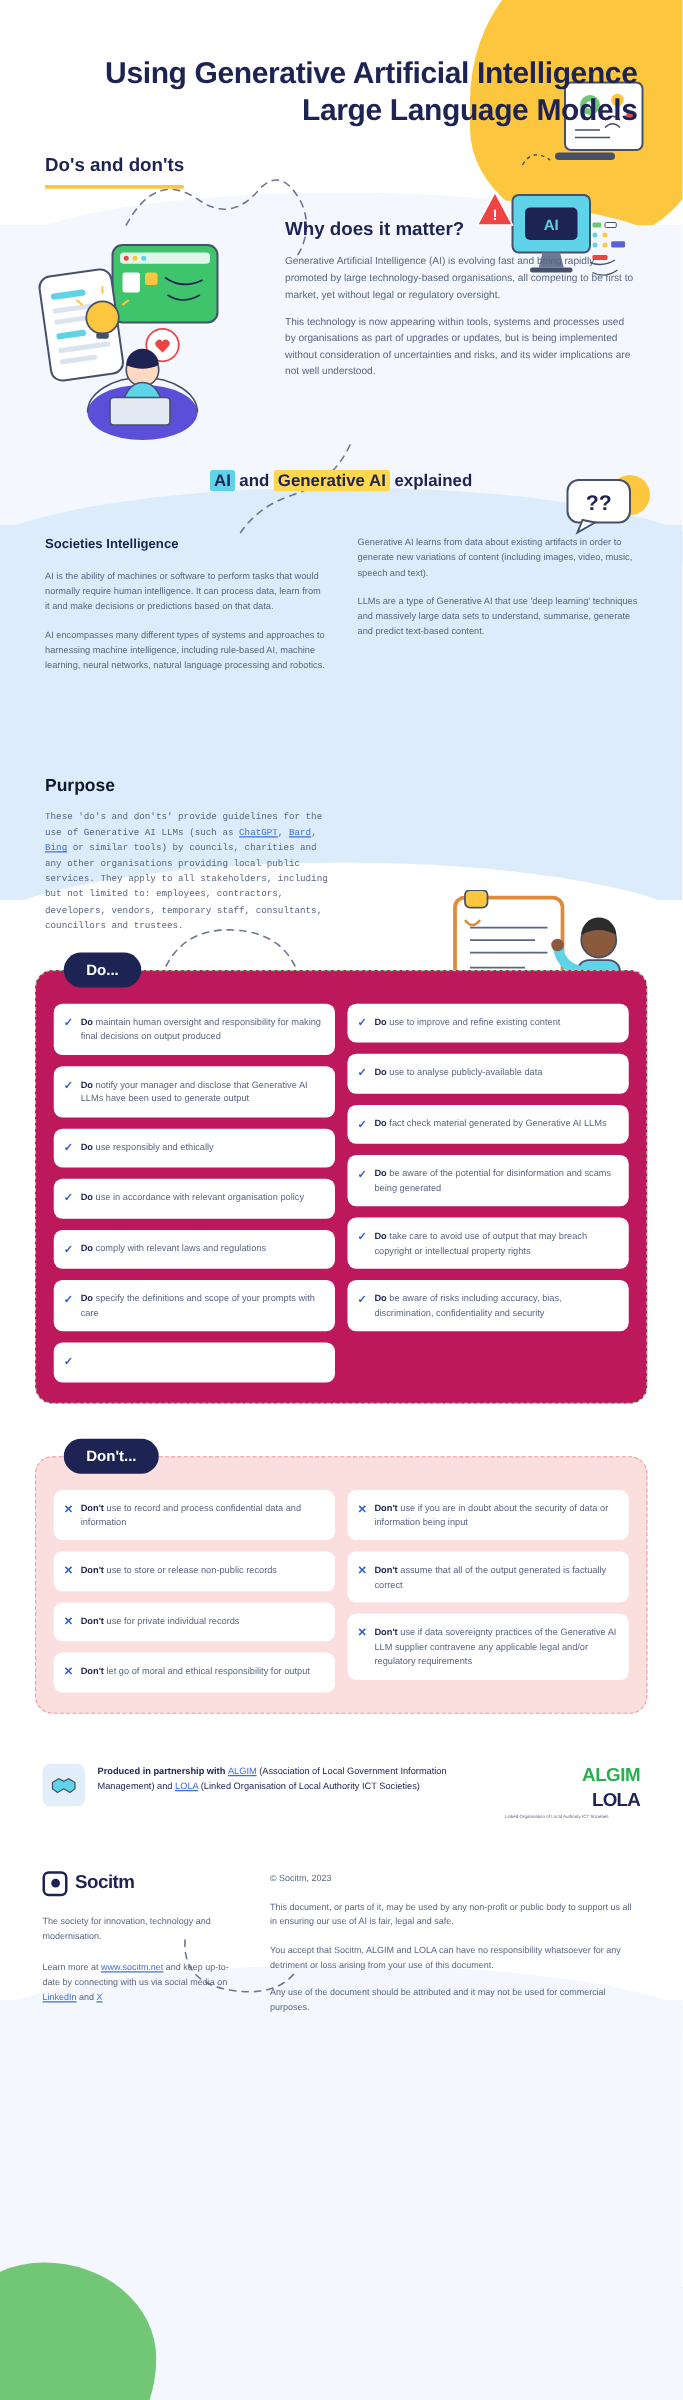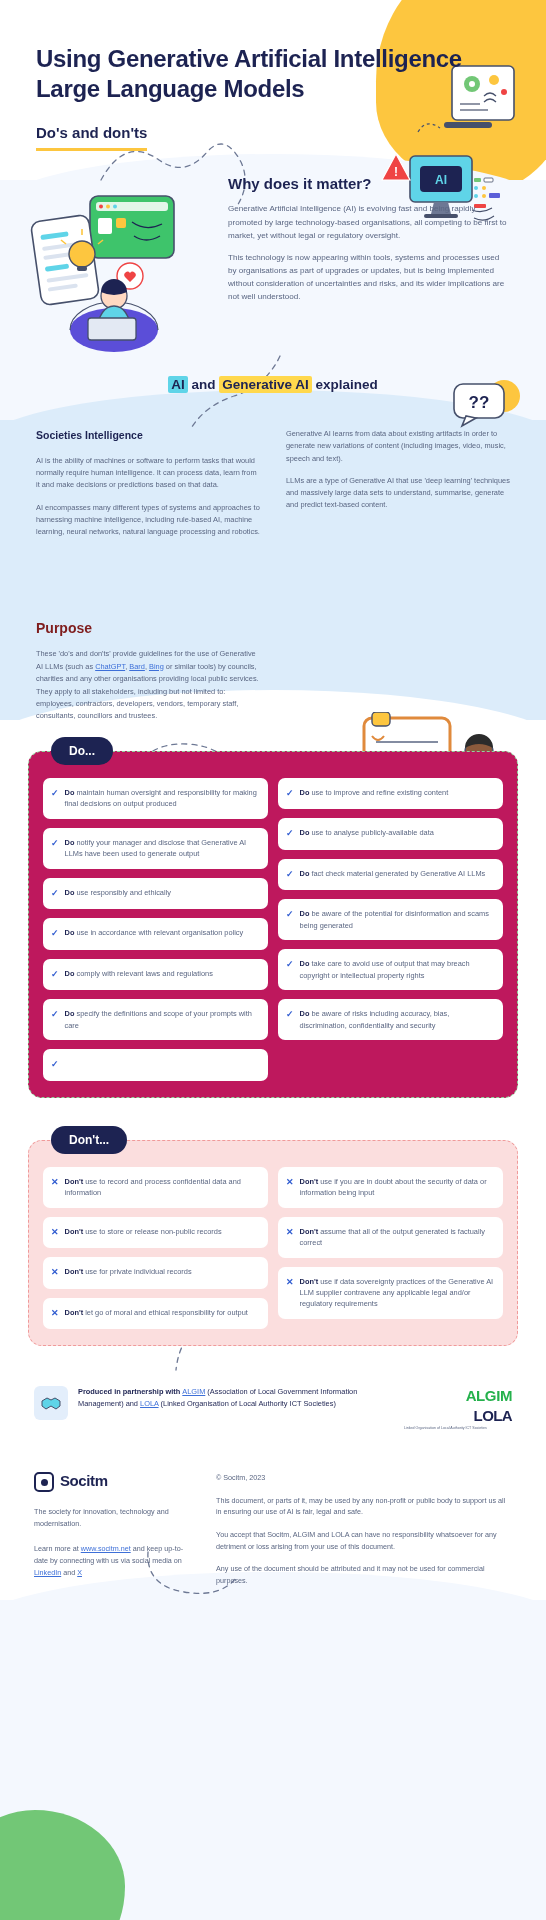--- a/index.html
+++ b/index.html
@@ -82,20 +82,21 @@
   .content { position: relative; z-index: 3; }
 
   
   .header { padding: 44px 36px 0 36px; }
   .title {
     font-size: 24px;
     line-height: 1.26;
     font-weight: 700;
     color: #1d2352;
     letter-spacing: -0.3px;
+    text-align: right;
   }
   .subtitle {
     margin-top: 20px;
     font-size: 15px;
     font-weight: 700;
     color: #1d2352;
     padding-bottom: 7px;
     display: inline-block;
     border-bottom: 3px solid #fdc63f;
   }
@@ -135,22 +136,22 @@
   .explain-col h3 {
     font-size: 10.5px; font-weight: 700; color: #1d2352;
     line-height: 1.4; margin-bottom: 12px;
   }
   .explain-col p {
     font-size: 7.4px; line-height: 1.65; color: #5a6682; margin-bottom: 10px;
   }
 
   
   .purpose { padding: 72px 36px 0 36px; max-width: 300px; }
-  .purpose h2 { font-size: 14px; font-weight: 700; color: #7f1d1d; margin-bottom: 12px; }
-  .purpose p { font-size: 7.4px; line-height: 1.68; color: #5a6682; }
+  .purpose h2 { font-size: 14px; font-weight: 700; color: #0f172a; margin-bottom: 12px; }
+  .purpose p { font-size: 7.4px; line-height: 1.68; color: #5a6682; font-family: Liberation Mono, monospace; }
   .purpose a { color: #3d6fd8; text-decoration: underline; }
 
   
   .panel-wrap { padding: 0 28px; margin-top: 28px; position: relative; }
   .panel {
     border-radius: 14px;
     padding: 26px 14px 16px 14px;
     position: relative;
   }
   .panel.do {

